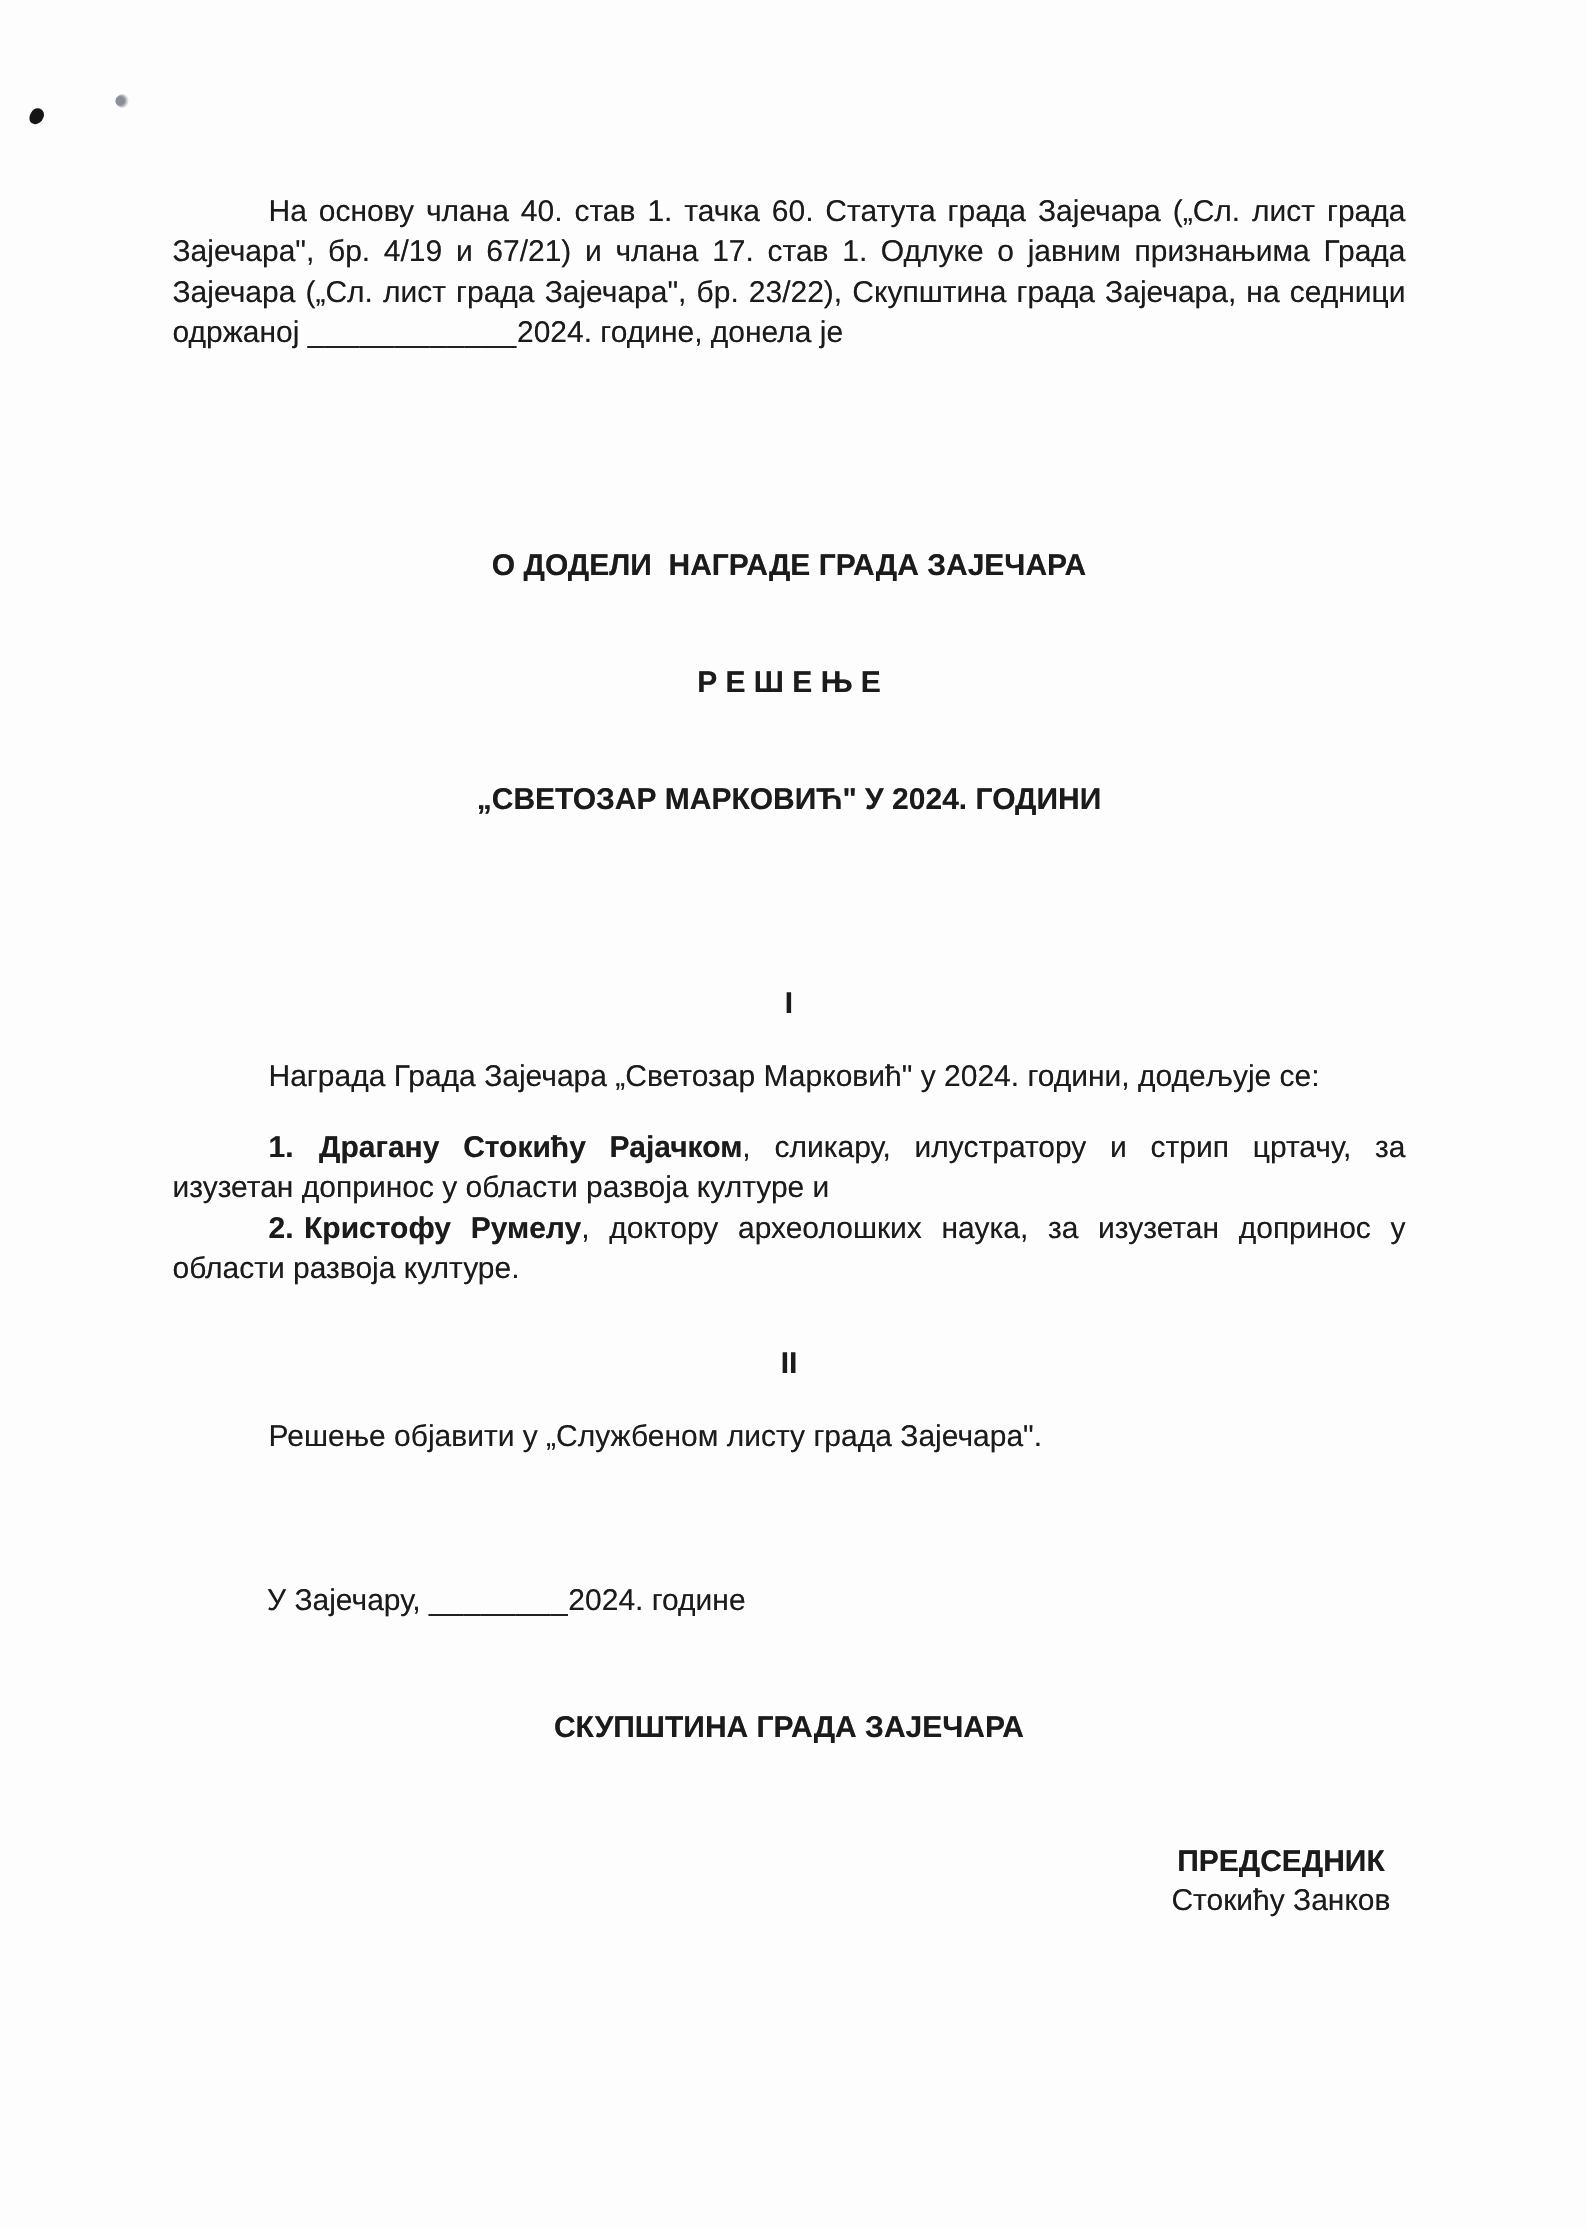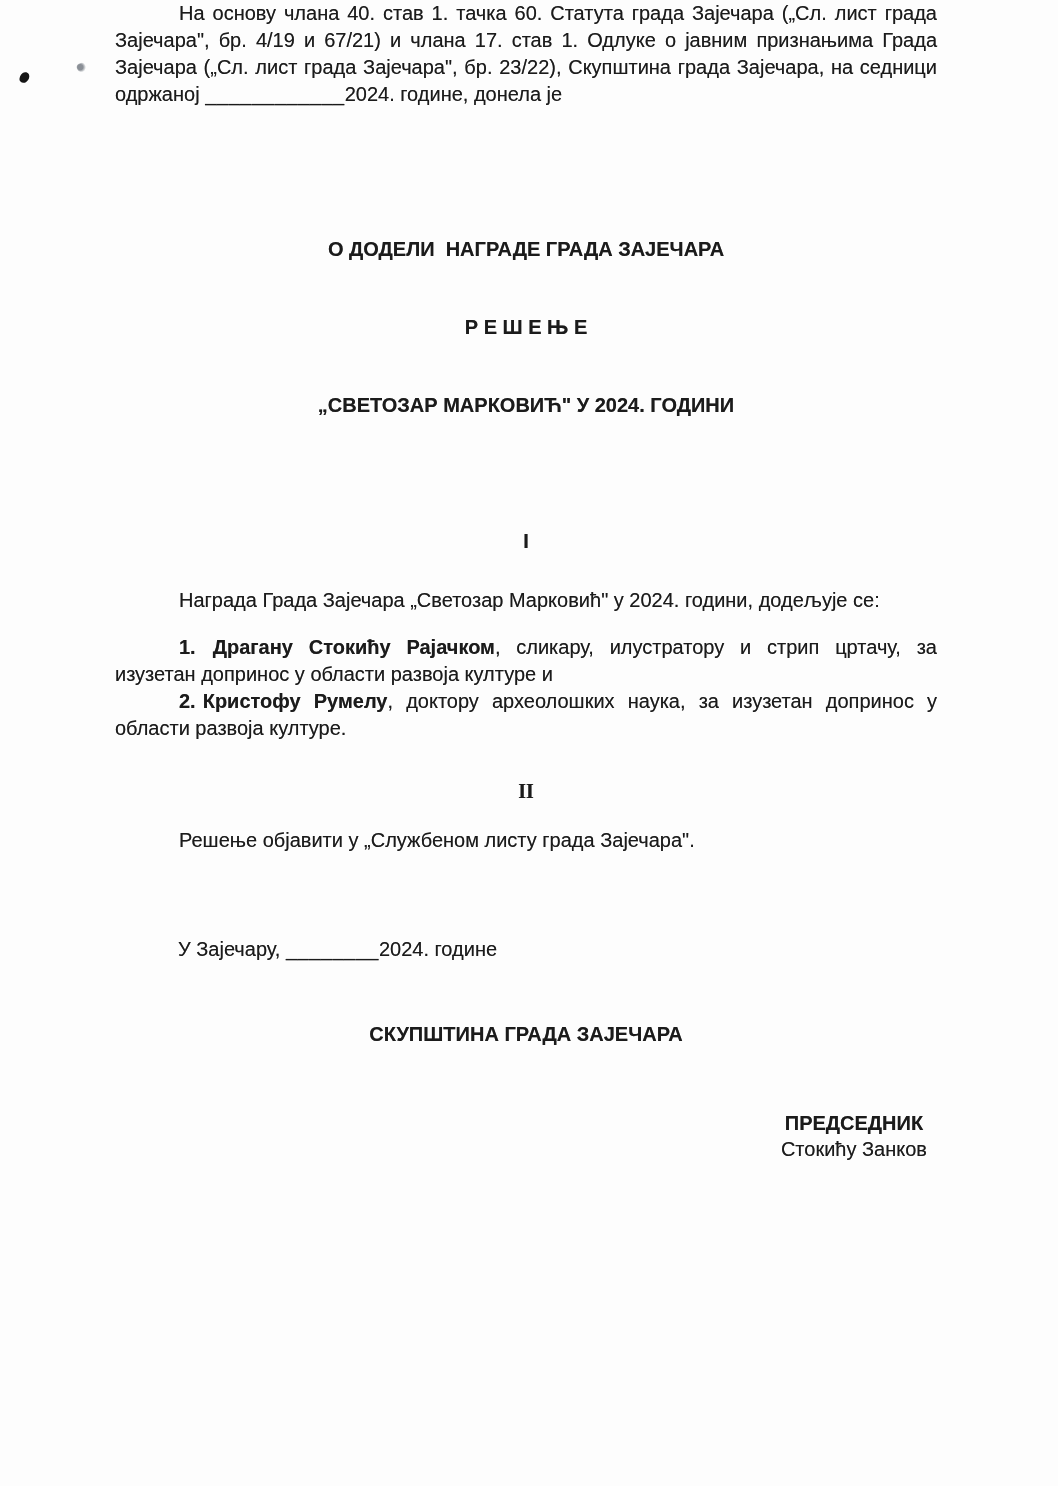--- a/index.html
+++ b/index.html
@@ -24,21 +24,21 @@
     width: 822px;
   }
 
   .para {
     font-size: 20px;
     line-height: 27px;
     text-align: justify;
   }
   .indent { text-indent: 64px; }
 
-  .intro-para { }
+  .intro-para { margin-top: 128px; }
 
   .blank {
     letter-spacing: 0.5px;
     white-space: nowrap;
   }
 
   .title-block {
     margin-top: 76px;
     text-align: center;
     font-weight: bold;
@@ -47,23 +47,23 @@
     white-space: pre-wrap;
   }
 
   .numeral {
     text-align: center;
     font-weight: bold;
     font-size: 20px;
     line-height: 27px;
   }
   .numeral-1 { margin-top: 58px; }
-  .numeral-2 { margin-top: 36px; font-family: Liberation Serif, serif; }
+  .numeral-2 { margin-top: 36px; }
 
-  .award-intro { margin-top: 32px; }
+  .award-intro { margin-top: 22px; }
 
   .list-block { margin-top: 20px; }
   .list-item .num { font-weight: bold; }
   .list-item .recipient { font-weight: bold; }
   .list-item.item-0 .num { margin-right: 17px; }
   .list-item.item-1 .num { margin-right: 7px; }
 
   .publish-para { margin-top: 22px; }
 
   .reference-block {

